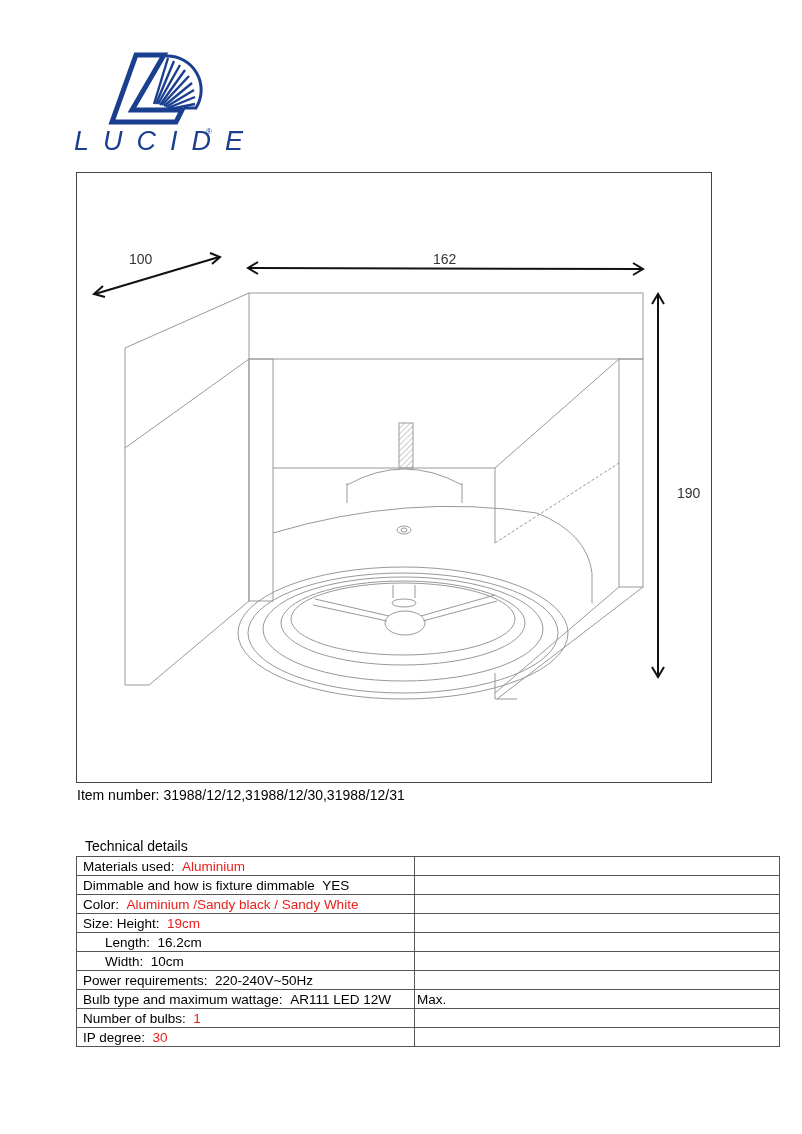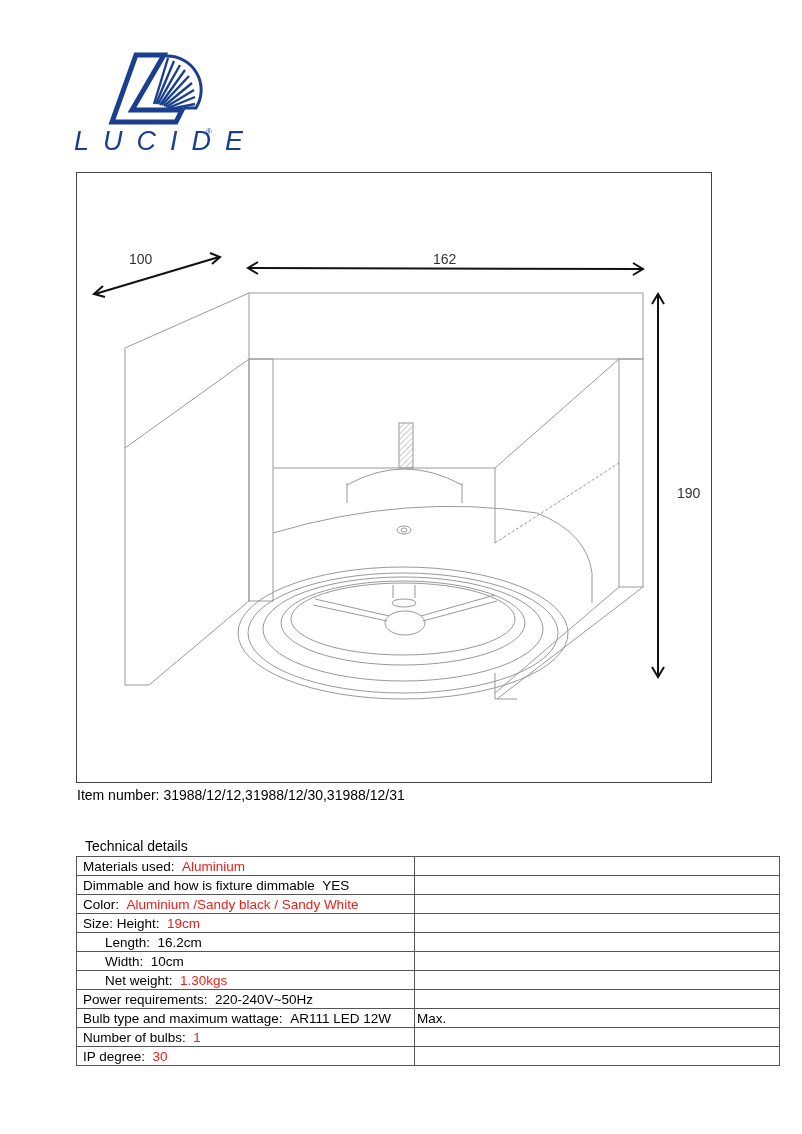--- a/index.html
+++ b/index.html
@@ -142,24 +142,20 @@
       </tr>
       <tr>
         <td class="c1 indent"><span>Length:</span>&nbsp;&nbsp;<span>16.2cm</span></td>
         <td style="padding-left: 2px;"></td>
       </tr>
       <tr>
         <td class="c1 indent"><span>Width:</span>&nbsp;&nbsp;<span>10cm</span></td>
         <td style="padding-left: 2px;"></td>
       </tr>
       <tr>
-        <td class="c1 indent"><span>Net weight:</span>&nbsp;&nbsp;<span class="red">1.30kgs</span></td>
-        <td style="padding-left: 2px;"></td>
-      </tr>
-      <tr>
         <td class="c1"><span>Power requirements:</span>&nbsp;&nbsp;<span>220-240V~50Hz</span></td>
         <td style="padding-left: 2px;"></td>
       </tr>
       <tr>
         <td class="c1"><span>Bulb type and maximum wattage:</span>&nbsp;&nbsp;<span>AR111 LED 12W</span></td>
         <td style="padding-left: 2px;">Max.</td>
       </tr>
       <tr>
         <td class="c1"><span>Number of bulbs:</span>&nbsp;&nbsp;<span class="red">1</span></td>
         <td style="padding-left: 2px;"></td>

